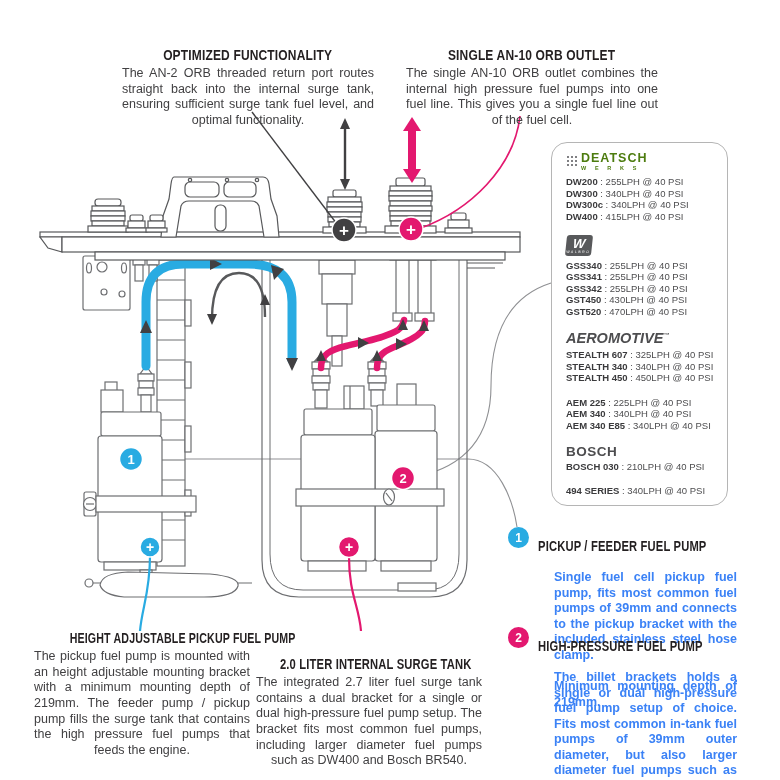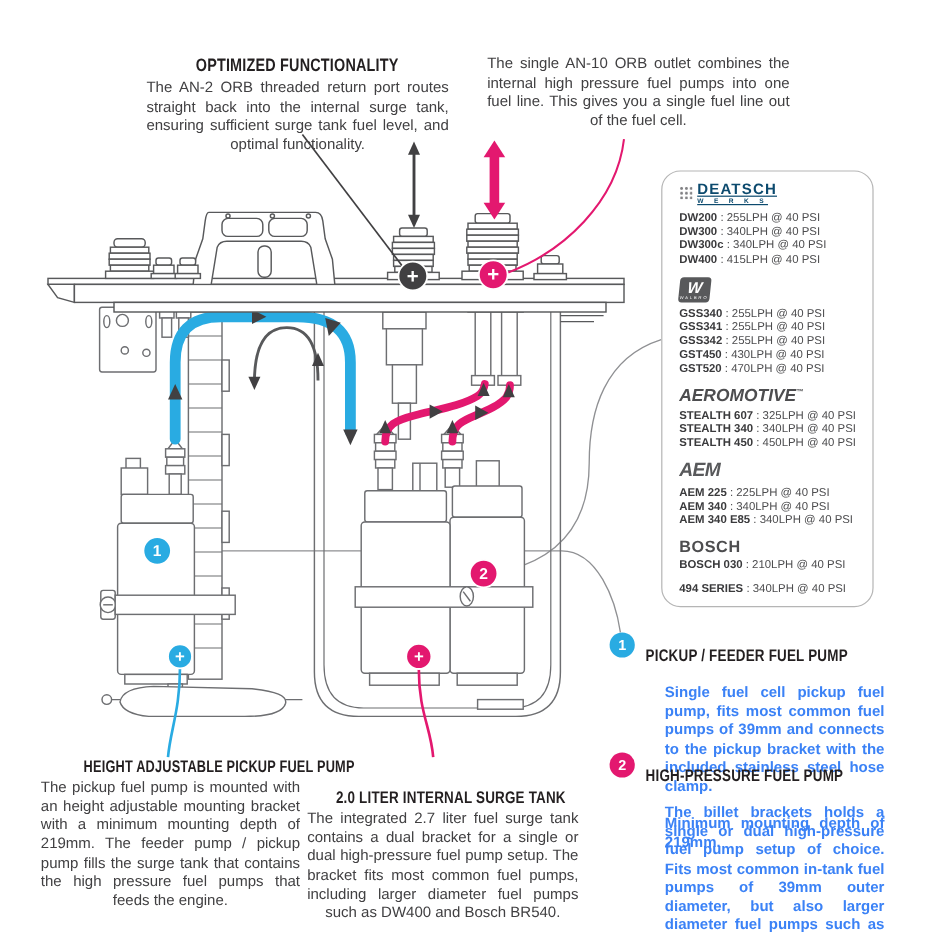--- a/index.html
+++ b/index.html
@@ -12,21 +12,21 @@
   .cond-l{display:inline-block;transform:scaleX(0.8);transform-origin:0 50%;white-space:nowrap;letter-spacing:.2px;}
   .tb p{margin:0;font-size:12.5px;line-height:1.25;text-align:justify;text-align-last:center;color:#414042;}
   
   .box{position:absolute;left:551px;top:142px;width:177px;height:364px;border:1.5px solid #b5b5b5;
        border-radius:16px;box-sizing:border-box;padding:10px 12px 8px 14px;display:flex;flex-direction:column;justify-content:space-between;}
   .brand{}
   .pump-row{font-size:9.5px;line-height:11.5px;color:#4d4d4f;white-space:nowrap;}
   .pump-row b{color:#3a3a3c;}
   .logo-dw{display:flex;align-items:flex-start;gap:4px;margin-bottom:3px;}
   .dw-dots{width:11px;height:11px;margin-top:2px;background-image:radial-gradient(#808083 1px,transparent 1.3px);background-size:4px 4px;}
-  .dw-txt{line-height:10px;color:#0c4a6e;text-decoration:underline;}
+  .dw-txt{line-height:10px;color:#4d7c0f;}
   .dw-main{font-size:12.5px;font-weight:bold;letter-spacing:1px;}
   .dw-sub{font-size:5.5px;letter-spacing:3.6px;font-weight:bold;}
   .logo-walbro{width:26px;height:21px;background:#58595b;border-radius:3px;margin-bottom:4px;
      display:flex;flex-direction:column;align-items:center;justify-content:center;transform:skewX(-6deg);}
   .walbro-w{color:#fff;font-weight:bold;font-style:italic;font-size:13px;line-height:12px;}
   .walbro-sub{color:#fff;font-size:3.5px;letter-spacing:1.5px;}
   .logo-aero{font-size:14.5px;font-weight:bold;font-style:italic;color:#4d4d4f;margin-bottom:3px;}
   .logo-aero sup{font-size:6px;}
   .logo-aem{font-size:16px;font-weight:bold;font-style:italic;color:#58595b;margin-bottom:3px;letter-spacing:-.5px;}
   .logo-bosch{font-size:13.5px;font-weight:bold;color:#4d4d4f;margin-bottom:2px;letter-spacing:.5px;}
@@ -307,20 +307,21 @@
       </g>
     </g>
   </svg>
 
   <div class="tb" style="left:122px;top:46px;width:252px;">
     <h3><span class="cond">OPTIMIZED FUNCTIONALITY</span></h3>
     <p>The AN-2 ORB threaded return port routes straight back into the internal surge tank, ensuring sufficient surge tank fuel level, and optimal functionality.</p>
   </div>
 
   <div class="tb" style="left:406px;top:46px;width:252px;">
+    <h3><span class="cond">SINGLE AN-10 ORB OUTLET</span></h3>
     <p>The single AN-10 ORB outlet combines the internal high pressure fuel pumps into one fuel line. This gives you a single fuel line out of the fuel cell.</p>
   </div>
 
   <div class="tb" style="left:34px;top:630px;width:216px;">
     <h3 style="font-size:14px;"><span class="cond" style="transform:scaleX(0.76);">HEIGHT ADJUSTABLE PICKUP FUEL PUMP</span></h3>
     <p>The pickup fuel pump is mounted with an height adjustable mounting bracket with a minimum mounting depth of 219mm. The feeder pump / pickup pump fills the surge tank that contains the high pressure fuel pumps that feeds the engine.</p>
   </div>
 
   <div class="tb" style="left:256px;top:656px;width:226px;">
     <h3 style="font-size:14px;"><span class="cond">2.0 LITER INTERNAL SURGE TANK</span></h3>
@@ -355,21 +356,20 @@
     </div>
 
     <div class="brand">
       <div class="logo-aero"><span>AEROMOTIVE</span><sup>™</sup></div>
       <div class="pump-row"><b>STEALTH 607</b> <span>: 325LPH @ 40 PSI</span></div>
       <div class="pump-row"><b>STEALTH 340</b> <span>: 340LPH @ 40 PSI</span></div>
       <div class="pump-row"><b>STEALTH 450</b> <span>: 450LPH @ 40 PSI</span></div>
     </div>
 
     <div class="brand">
-      <div class="logo-aem">AEM</div>
       <div class="pump-row"><b>AEM 225</b> <span>: 225LPH @ 40 PSI</span></div>
       <div class="pump-row"><b>AEM 340</b> <span>: 340LPH @ 40 PSI</span></div>
       <div class="pump-row"><b>AEM 340 E85</b> <span>: 340LPH @ 40 PSI</span></div>
     </div>
 
     <div class="brand">
       <div class="logo-bosch">BOSCH</div>
       <div class="pump-row"><b>BOSCH 030</b> <span>: 210LPH @ 40 PSI</span></div>
     </div>
 

